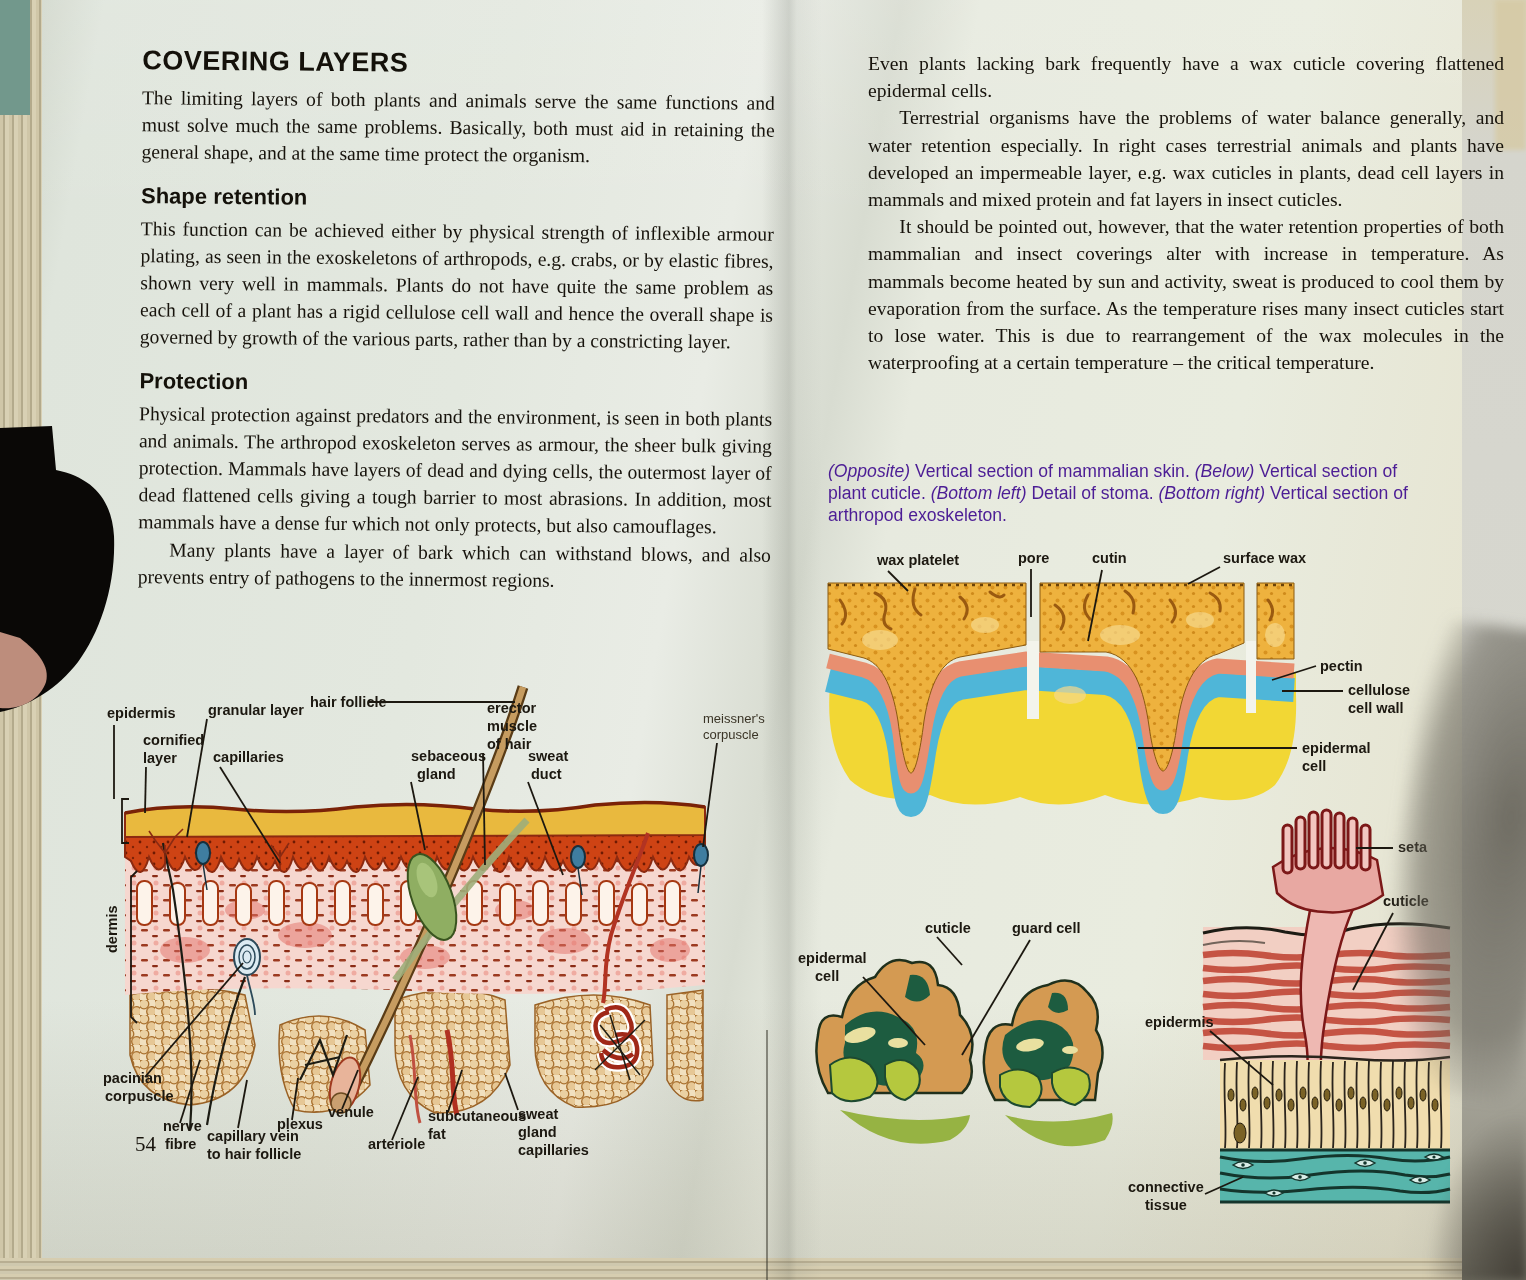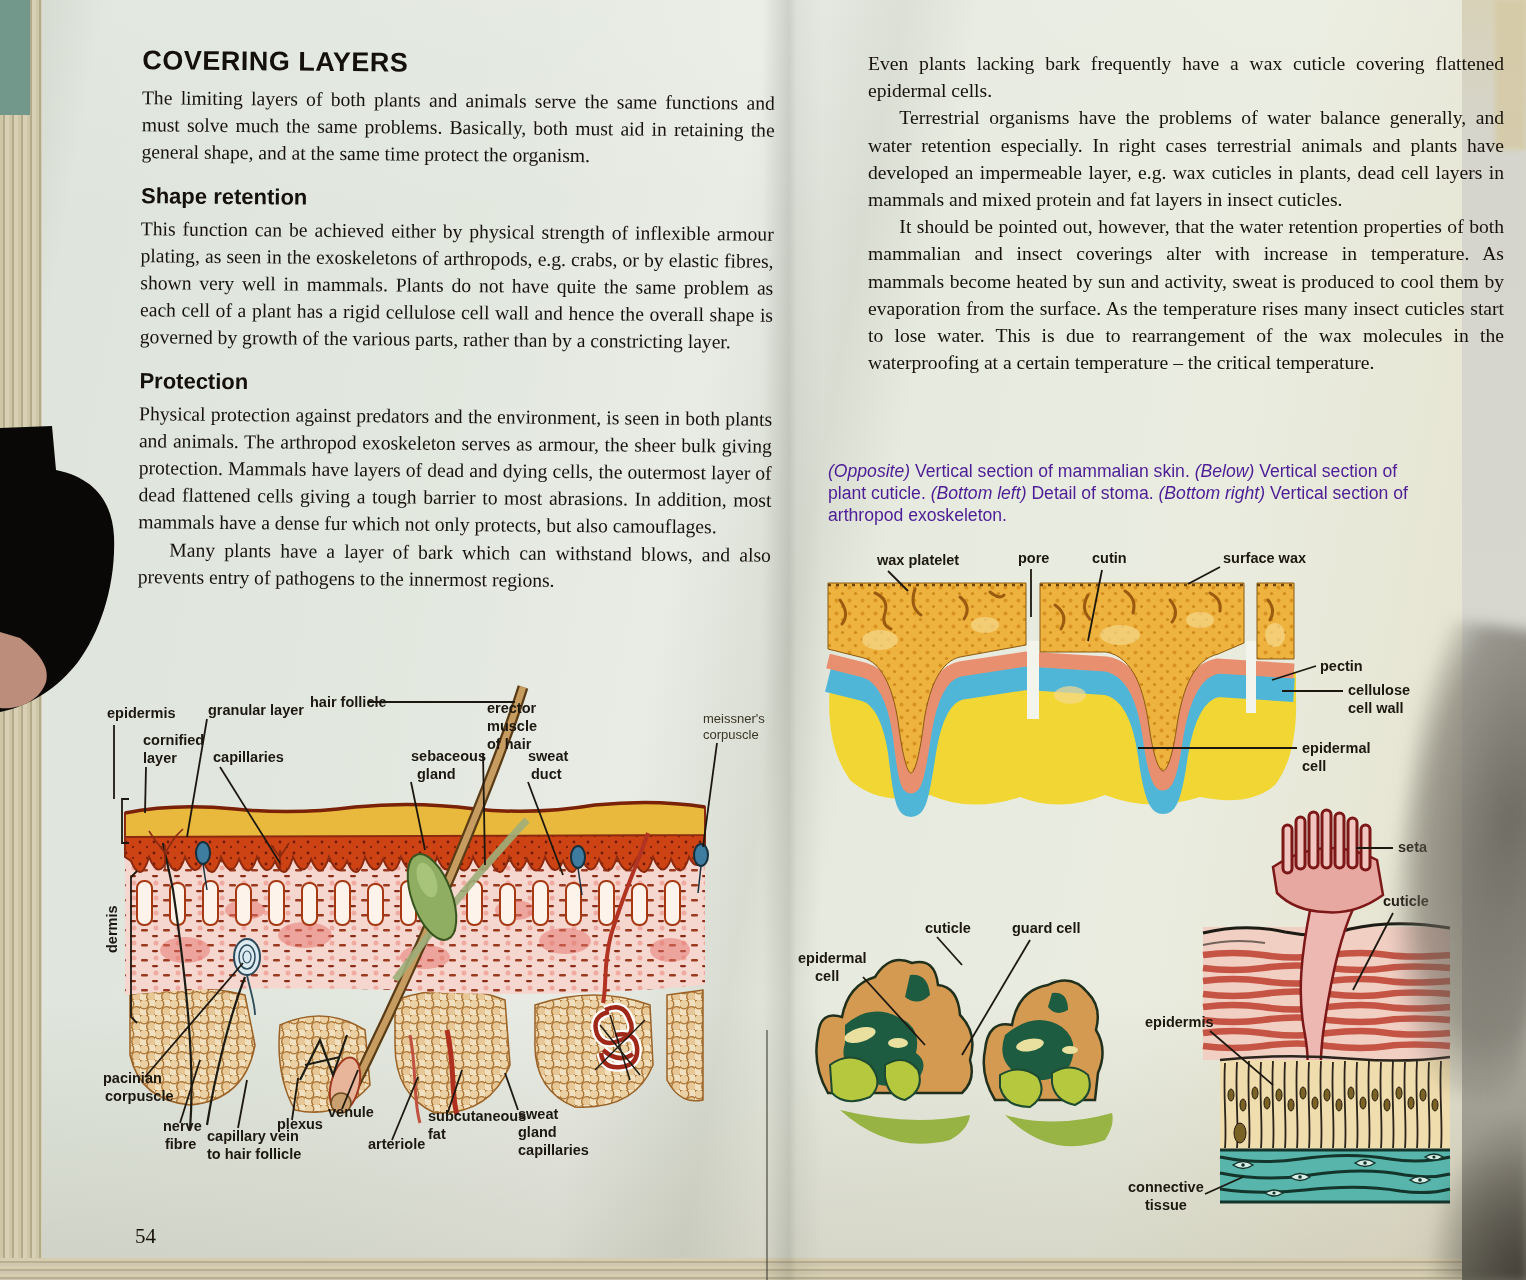--- a/index.html
+++ b/index.html
@@ -31,21 +31,21 @@
   .lp-text{position:absolute;left:140px;top:48px;width:633px;transform:rotate(.5deg);}
   .rp-text{position:absolute;left:828px;top:50px;width:636px;margin-left:40px;}
   h1.title{font-family:"Liberation Sans",sans-serif;font-size:27px;letter-spacing:.5px;
            margin:0 0 8px 0;color:#14110a;}
   h2.subhead{font-family:"Liberation Sans",sans-serif;font-size:22px;margin:17px 0 6px 0;color:#14110a;}
   p.body{font-size:19.6px;line-height:27.2px;text-align:justify;margin:0;}
   p.indent{text-indent:1.6em;}
   .caption{position:absolute;left:828px;top:460px;width:612px;
     font-family:"Liberation Sans",sans-serif;font-size:17.6px;line-height:22px;color:#4c1d95;}
   .cap-i{font-style:italic;}
-  .pagenum{position:absolute;left:135px;top:1224px;font-size:21px;text-align:right;}
+  .pagenum{position:absolute;left:135px;top:1132px;font-size:21px;text-align:right;}
 
   svg{position:absolute;overflow:visible;}
   .dl{font-family:"Liberation Sans",sans-serif;font-size:14.5px;font-weight:700;fill:#1c1810;}
   .dls{font-family:"Liberation Sans",sans-serif;font-size:13px;font-weight:500;fill:#3a3426;}
   .ld{stroke:#1c1810;stroke-width:1.8;fill:none;}
 </style>
 </head>
 <body>
 
 <div class="photo">

